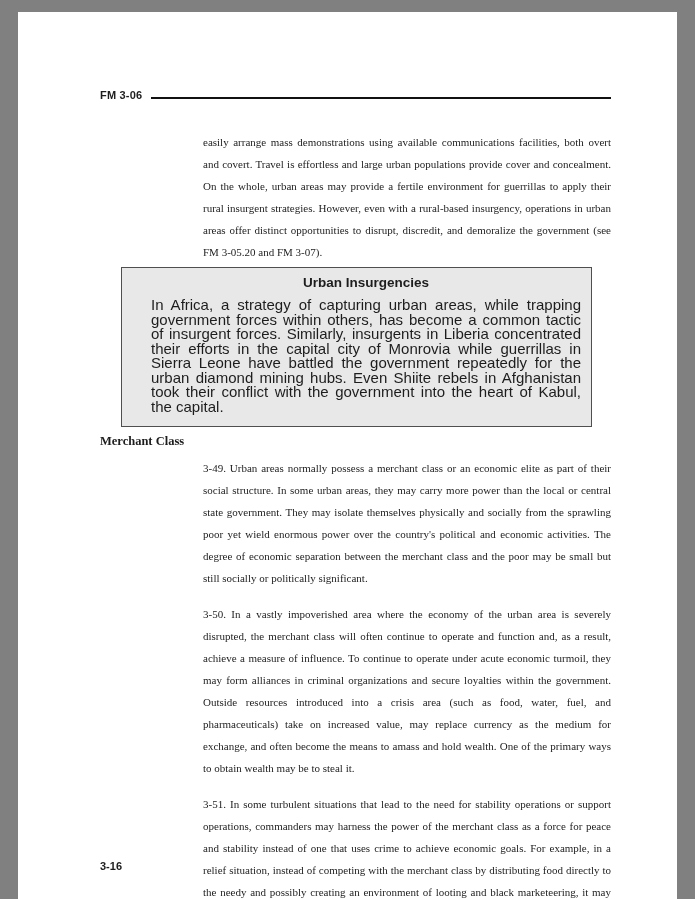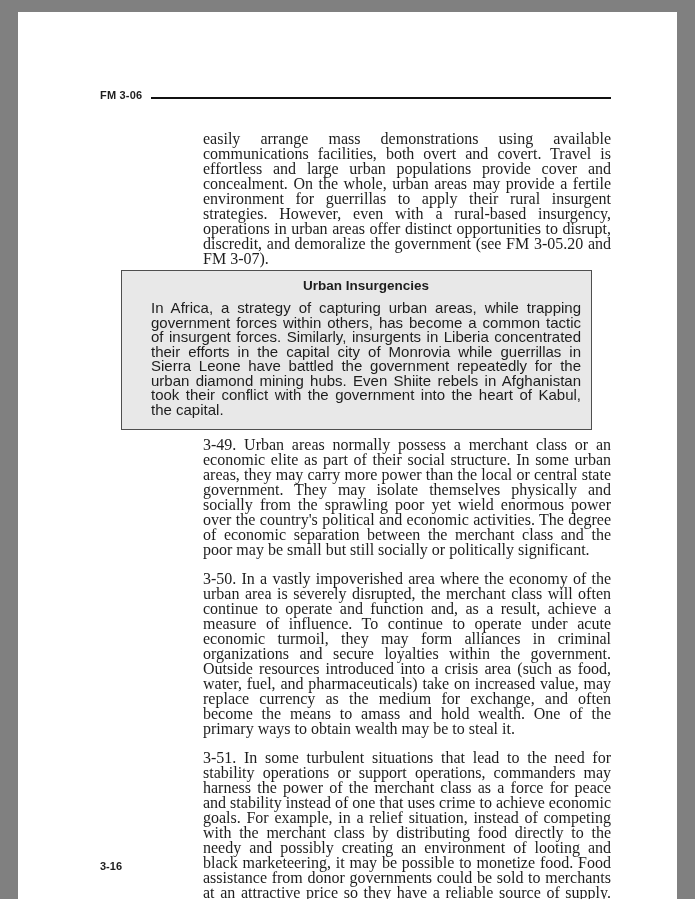--- a/index.html
+++ b/index.html
@@ -42,22 +42,22 @@
   }
   
   .content {
     position: absolute;
     left: 185px;
     top: 119px;
     width: 408px;
   }
   .para {
     margin: 0 0 14px 0;
-    font-size: 16px;
-    line-height: 15px;
+    font-size: 11px;
+    line-height: 22px;
     text-align: justify;
     text-align-last: left;
   }
   .para.intro { margin-bottom: 4px; }
   
   .info-box {
     box-sizing: border-box;
     width: 471px;
     margin: 0 0 7px -82px;
     background: var(--box_bg, #e8e8e8);
@@ -110,20 +110,21 @@
 
   <div class="content">
 
     <p class="para intro">easily arrange mass demonstrations using available communications facilities, both overt and covert. Travel is effortless and large urban populations provide cover and concealment. On the whole, urban areas may provide a fertile environment for guerrillas to apply their rural insurgent strategies. However, even with a rural-based insurgency, operations in urban areas offer distinct opportunities to disrupt, discredit, and demoralize the government (see FM 3-05.20 and FM 3-07).</p>
 
     <div class="info-box">
       <div class="box-title">Urban Insurgencies</div>
       <p class="box-body">In Africa, a strategy of capturing urban areas, while trapping government forces within others, has become a common tactic of insurgent forces. Similarly, insurgents in Liberia concentrated their efforts in the capital city of Monrovia while guerrillas in Sierra Leone have battled the government repeatedly for the urban diamond mining hubs. Even Shiite rebels in Afghanistan took their conflict with the government into the heart of Kabul, the capital.</p>
     </div>
 
+    <h3 class="section-heading">Merchant Class</h3>
 
     <p class="para">3-49. Urban areas normally possess a merchant class or an economic elite as part of their social structure. In some urban areas, they may carry more power than the local or central state government. They may isolate themselves physically and socially from the sprawling poor yet wield enormous power over the country's political and economic activities. The degree of economic separation between the merchant class and the poor may be small but still socially or politically significant.</p>
 
     <p class="para">3-50. In a vastly impoverished area where the economy of the urban area is severely disrupted, the merchant class will often continue to operate and function and, as a result, achieve a measure of influence. To continue to operate under acute economic turmoil, they may form alliances in criminal organizations and secure loyalties within the government. Outside resources introduced into a crisis area (such as food, water, fuel, and pharmaceuticals) take on increased value, may replace currency as the medium for exchange, and often become the means to amass and hold wealth. One of the primary ways to obtain wealth may be to steal it.</p>
 
     <p class="para">3-51. In some turbulent situations that lead to the need for stability operations or support operations, commanders may harness the power of the merchant class as a force for peace and stability instead of one that uses crime to achieve economic goals. For example, in a relief situation, instead of competing with the merchant class by distributing food directly to the needy and possibly creating an environment of looting and black marketeering, it may be possible to monetize food. Food assistance from donor governments could be sold to merchants at an attractive price so they have a reliable source of supply. This could, in turn, create a healthy economic system and separate merchants from criminals and gangs.</p>
 
     <h3 class="section-heading">Criminal Insurgencies</h3>
 
 

